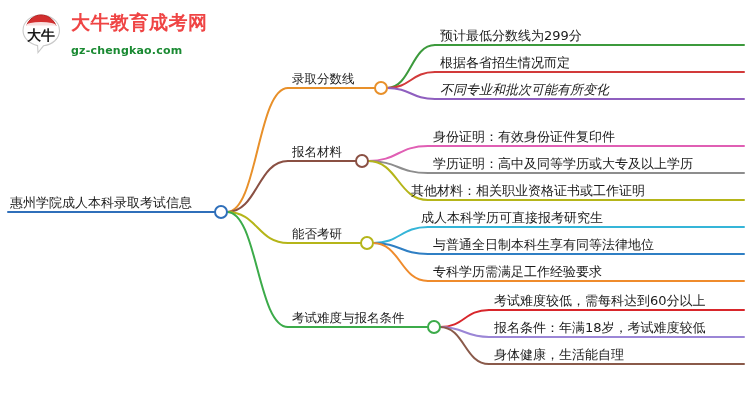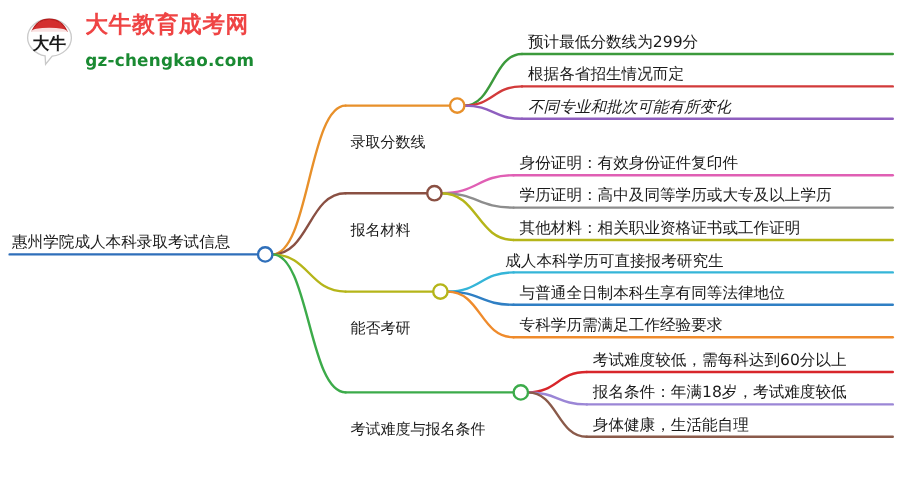--- a/index.html
+++ b/index.html
@@ -47,21 +47,21 @@
     font-family: "DejaVu Sans", "Liberation Sans", sans-serif;
     font-size: 19px;
     font-weight: bold;
     color: #ef4444;
     letter-spacing: 0.5px;
     white-space: nowrap;
   }
   .logo-sub {
     margin-top: 13px;
     font-family: "DejaVu Sans", "Liberation Sans", sans-serif;
-    font-size: 14px;
+    font-size: 11px;
     font-weight: bold;
     color: #1a8a32;
     letter-spacing: 0.2px;
     white-space: nowrap;
   }
 
   
   .mm-label {
     position: absolute;
     font-family: "DejaVu Sans", "Liberation Sans", sans-serif;
@@ -70,21 +70,20 @@
     white-space: nowrap;
     line-height: 1;
     transform: translateY(-100%);
     padding-bottom: 2px;
   }
   .mm-label.root {
     font-size: 13px;
   }
   .mm-label.branch {
     font-size: 12.5px;
-    margin-top: 40px;
   }
   .mm-label.leaf {
     font-size: 13px;
   }
   svg { display: block; }
 </style>
 </head>
 <body>
 
 <div id="mindmap-root">
@@ -152,21 +151,21 @@
 
   <div id="labels">
       <div class="mm-label root" style="left: 10px; top: 211px;">惠州学院成人本科录取考试信息</div>
       <div class="mm-label branch" style="left: 292px; top: 87px;">录取分数线</div>
       <div class="mm-label leaf" style="left: 440px; top: 44px;">预计最低分数线为299分</div>
       <div class="mm-label leaf" style="left: 440px; top: 71px;">根据各省招生情况而定</div>
       <div class="mm-label leaf" style="left: 440px; top: 98px; font-style: italic;">不同专业和批次可能有所变化</div>
       <div class="mm-label branch" style="left: 292px; top: 160px;">报名材料</div>
       <div class="mm-label leaf" style="left: 433px; top: 145px;">身份证明：有效身份证件复印件</div>
       <div class="mm-label leaf" style="left: 433px; top: 172px;">学历证明：高中及同等学历或大专及以上学历</div>
-      <div class="mm-label leaf" style="left: 433px; top: 199px; text-align: center;">其他材料：相关职业资格证书或工作证明</div>
+      <div class="mm-label leaf" style="left: 411px; top: 199px; text-align: center;">其他材料：相关职业资格证书或工作证明</div>
       <div class="mm-label branch" style="left: 292px; top: 242px;">能否考研</div>
       <div class="mm-label leaf" style="left: 421px; top: 226px; font-family: Liberation Serif, serif;">成人本科学历可直接报考研究生</div>
       <div class="mm-label leaf" style="left: 433px; top: 253px;">与普通全日制本科生享有同等法律地位</div>
       <div class="mm-label leaf" style="left: 433px; top: 280px;">专科学历需满足工作经验要求</div>
       <div class="mm-label branch" style="left: 292px; top: 326px; text-align: center;">考试难度与报名条件</div>
       <div class="mm-label leaf" style="left: 494px; top: 309px;">考试难度较低，需每科达到60分以上</div>
       <div class="mm-label leaf" style="left: 494px; top: 336px;">报名条件：年满18岁，考试难度较低</div>
       <div class="mm-label leaf" style="left: 494px; top: 363px;">身体健康，生活能自理</div>
     </div>
 

